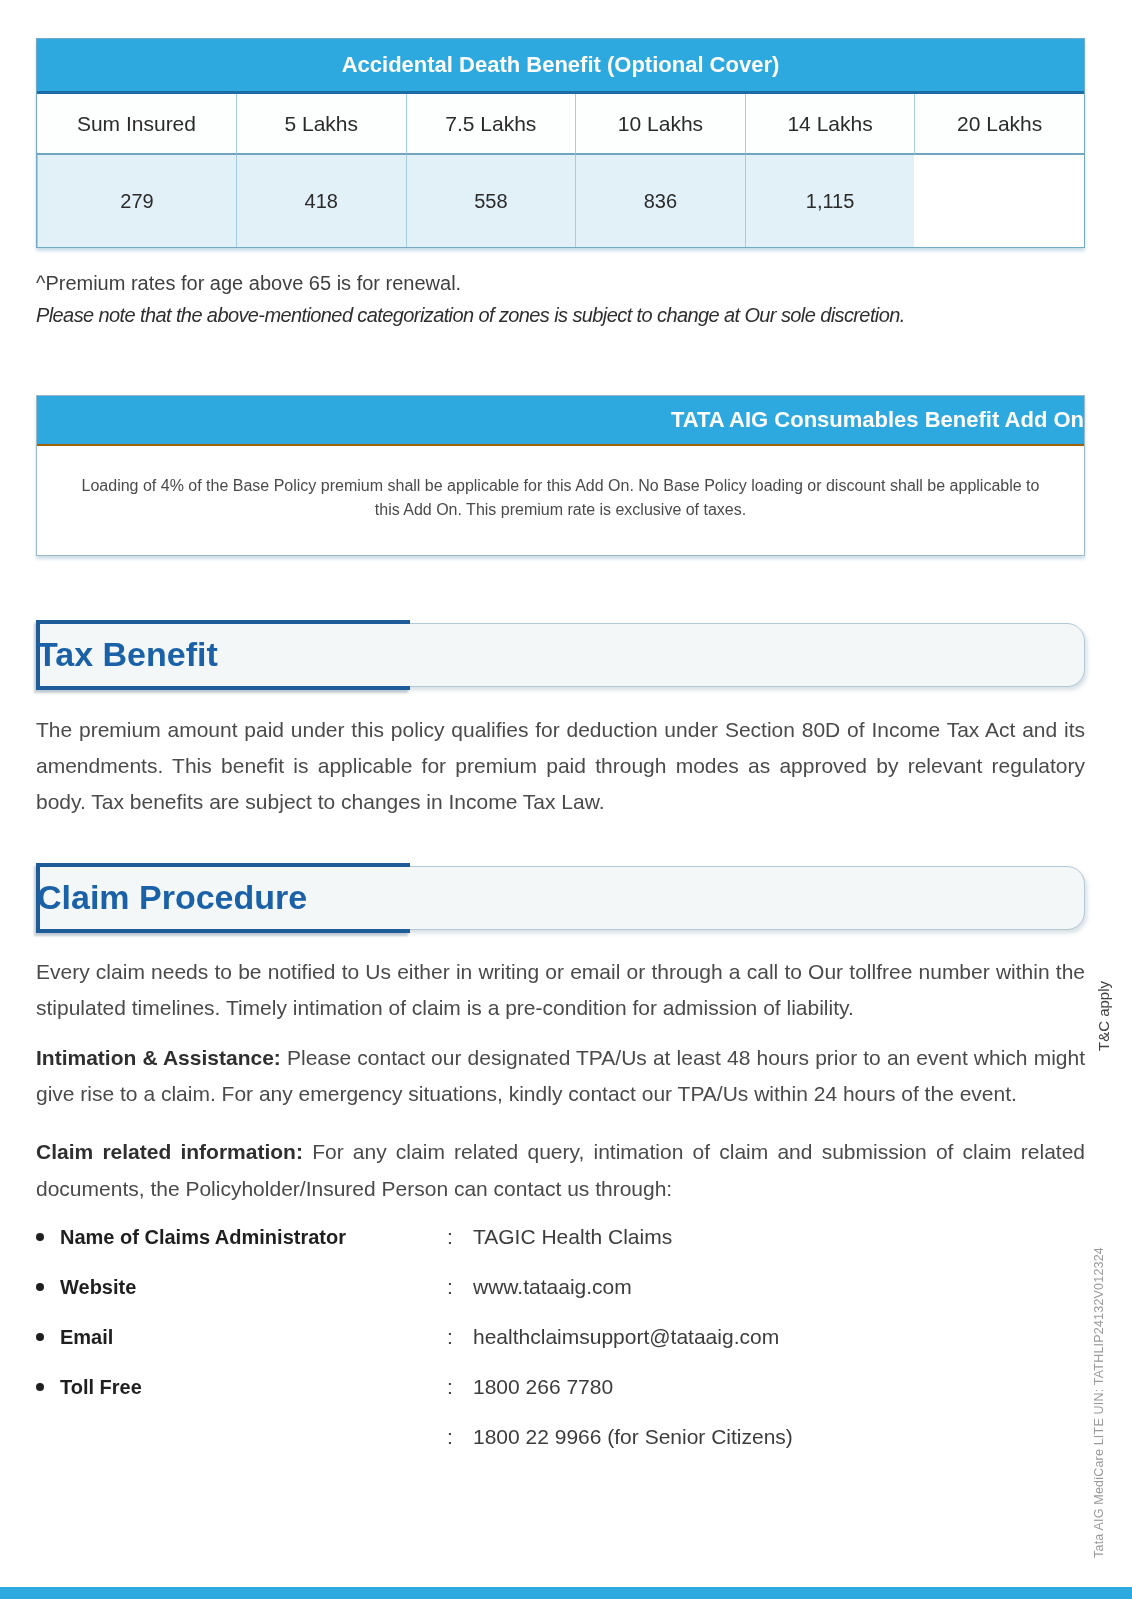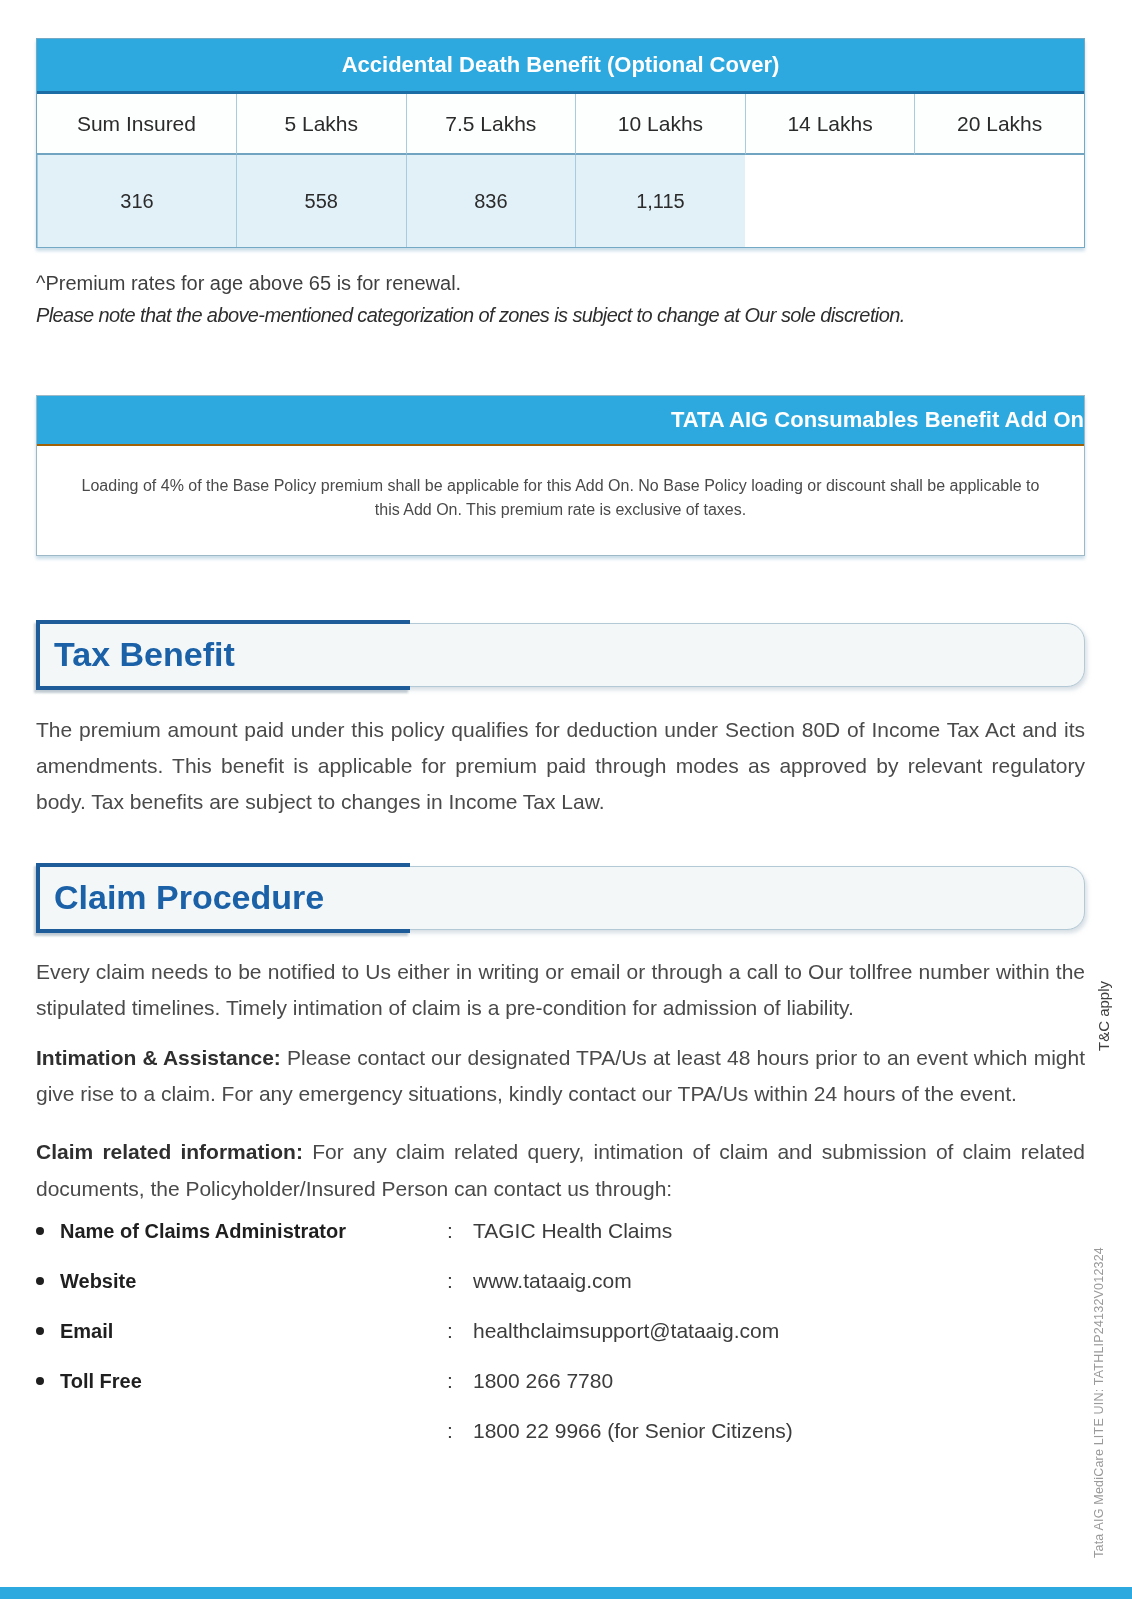--- a/index.html
+++ b/index.html
@@ -87,21 +87,21 @@
   .heading-tab {
     position: absolute;
     left: -1px; top: -4px; bottom: -4px;
     width: 374px;
     border: 4px solid #1d5c99;
     border-right: none;
     box-shadow: -2px 3px 2px rgba(130,150,165,0.45);
   }
   .heading-text {
     position: relative;
-    padding-left: 17px;
+    padding-left: 0;
     line-height: 60px;
     font-size: 34px;
     font-weight: bold;
     color: #1a61a8;
   }
   .heading-tax { margin-top: 67px; }
   .heading-claim { margin-top: 46px; }
 
   
   .para {
@@ -110,21 +110,21 @@
     color: #4a4a4a;
     text-align: justify;
   }
   .tax-para { margin-top: 25px; }
   .claim-intro { margin-top: 24px; }
   .claim-para { margin-top: 14px; }
   .claim-info { margin-top: 22px; }
   .para b { color: #2f2f2f; }
 
   
-  .contacts { margin-top: 12px; }
+  .contacts { margin-top: 18px; }
   .contact-row {
     display: grid;
     grid-template-columns: 24px 387px 26px auto;
     align-items: baseline;
     margin-bottom: 26px;
   }
   .bullet-dot {
     width: 8px; height: 8px; border-radius: 50%;
     background: #1f1f1f;
     align-self: center;
@@ -161,21 +161,22 @@
       <div class="adb-title">Accidental Death Benefit (Optional Cover)</div>
       <div class="adb-grid adb-head">
         <div class="adb-cell first">Sum Insured</div>
         <div class="adb-cell">5 Lakhs</div>
         <div class="adb-cell">7.5 Lakhs</div>
         <div class="adb-cell">10 Lakhs</div>
         <div class="adb-cell">14 Lakhs</div>
         <div class="adb-cell">20 Lakhs</div>
       </div>
       <div class="adb-grid adb-data">
-        <div class="adb-cell">316</div>
+        <div class="adb-cell">279</div>
+        <div class="adb-cell">418</div>
         <div class="adb-cell">558</div>
         <div class="adb-cell">836</div>
         <div class="adb-cell">1,115</div>
       </div>
     </div>
 
     <div class="note-1">^Premium rates for age above 65 is for renewal.</div>
     <div class="note-2">Please note that the above-mentioned categorization of zones is subject to change at Our sole discretion.</div>
 
     <div class="consumables">

